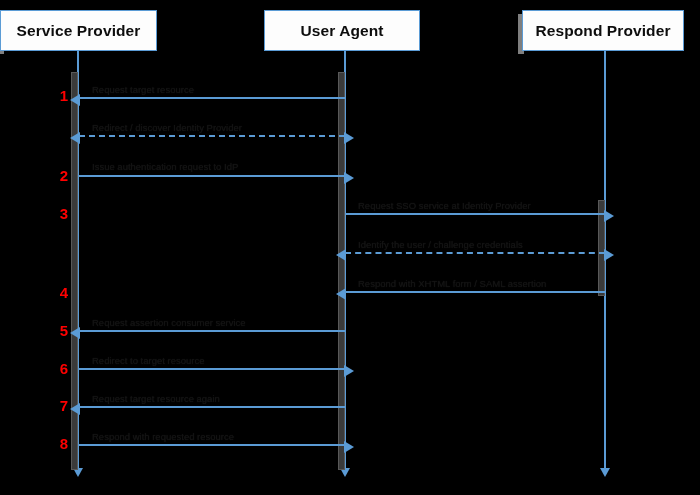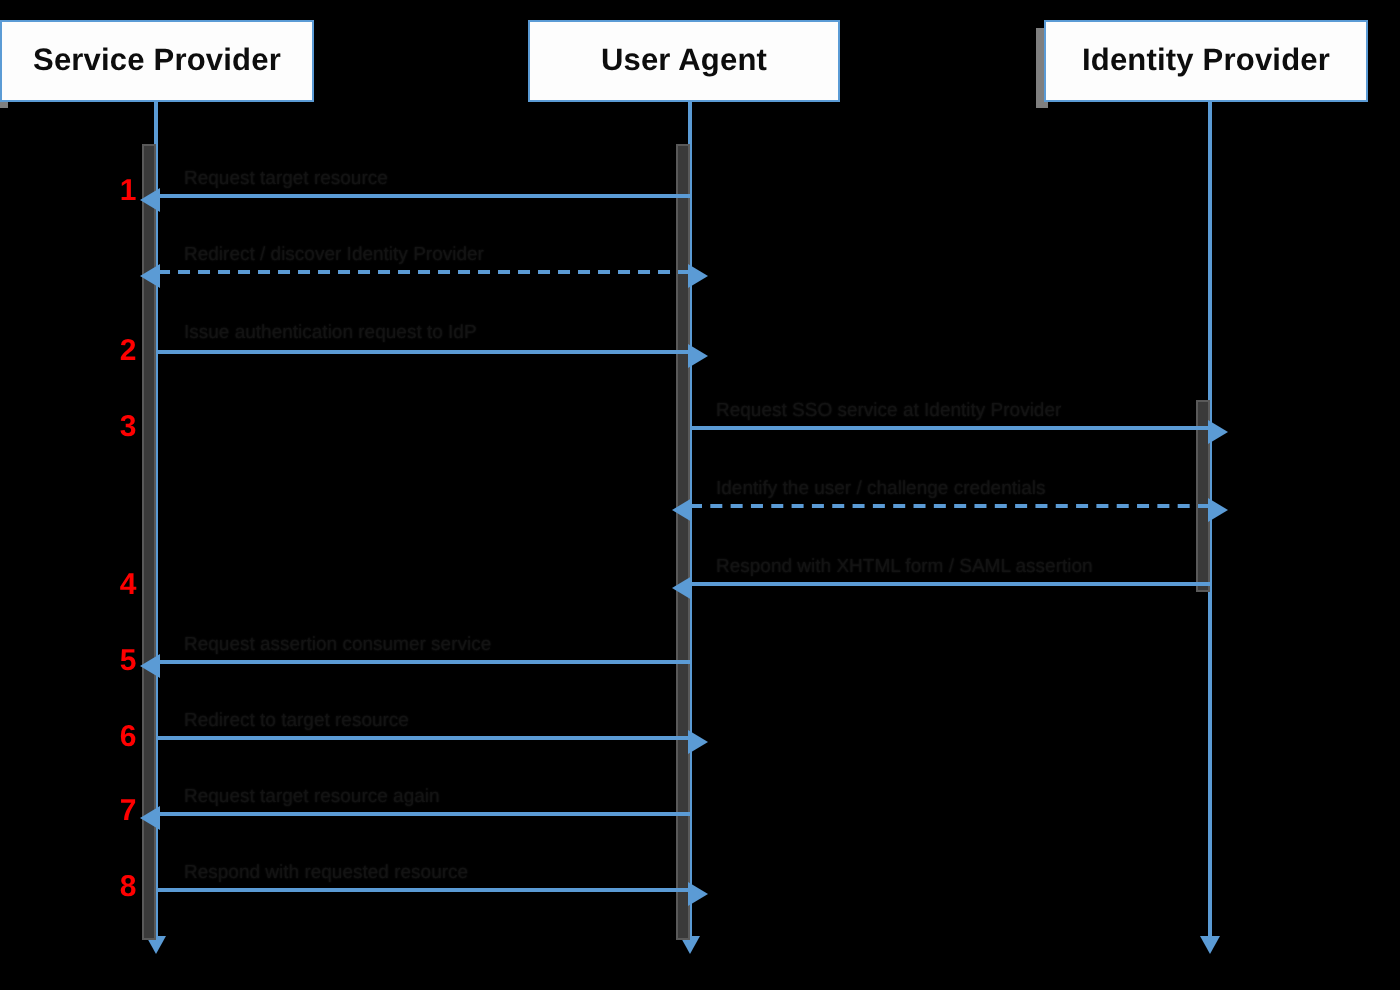--- a/index.html
+++ b/index.html
@@ -50,21 +50,21 @@
   <div class="pbox" style="left:264px;top:10px;width:156px;height:41px;">
     <span>User Agent</span>
   </div>
 
   <div class="pbox" style="left:0px;top:10px;width:157px;height:41px;">
     <span>Service Provider</span>
   </div>
 
   <div class="pshadow" style="left:518px;top:14px;width:6px;height:40px;"></div>
   <div class="pbox" style="left:522px;top:10px;width:162px;height:41px;">
-    <span>Identity Provider</span>
+    <span>Respond Provider</span>
   </div>
 
   <div class="lifeline" style="left:77px;top:51px;height:420px;"></div>
   <div class="lltip" style="left:73px;top:468px;"></div>
 
   <div class="lifeline" style="left:344px;top:51px;height:420px;"></div>
   <div class="lltip" style="left:340px;top:468px;"></div>
 
   <div class="lifeline" style="left:604px;top:51px;height:420px;"></div>
   <div class="lltip" style="left:600px;top:468px;"></div>

